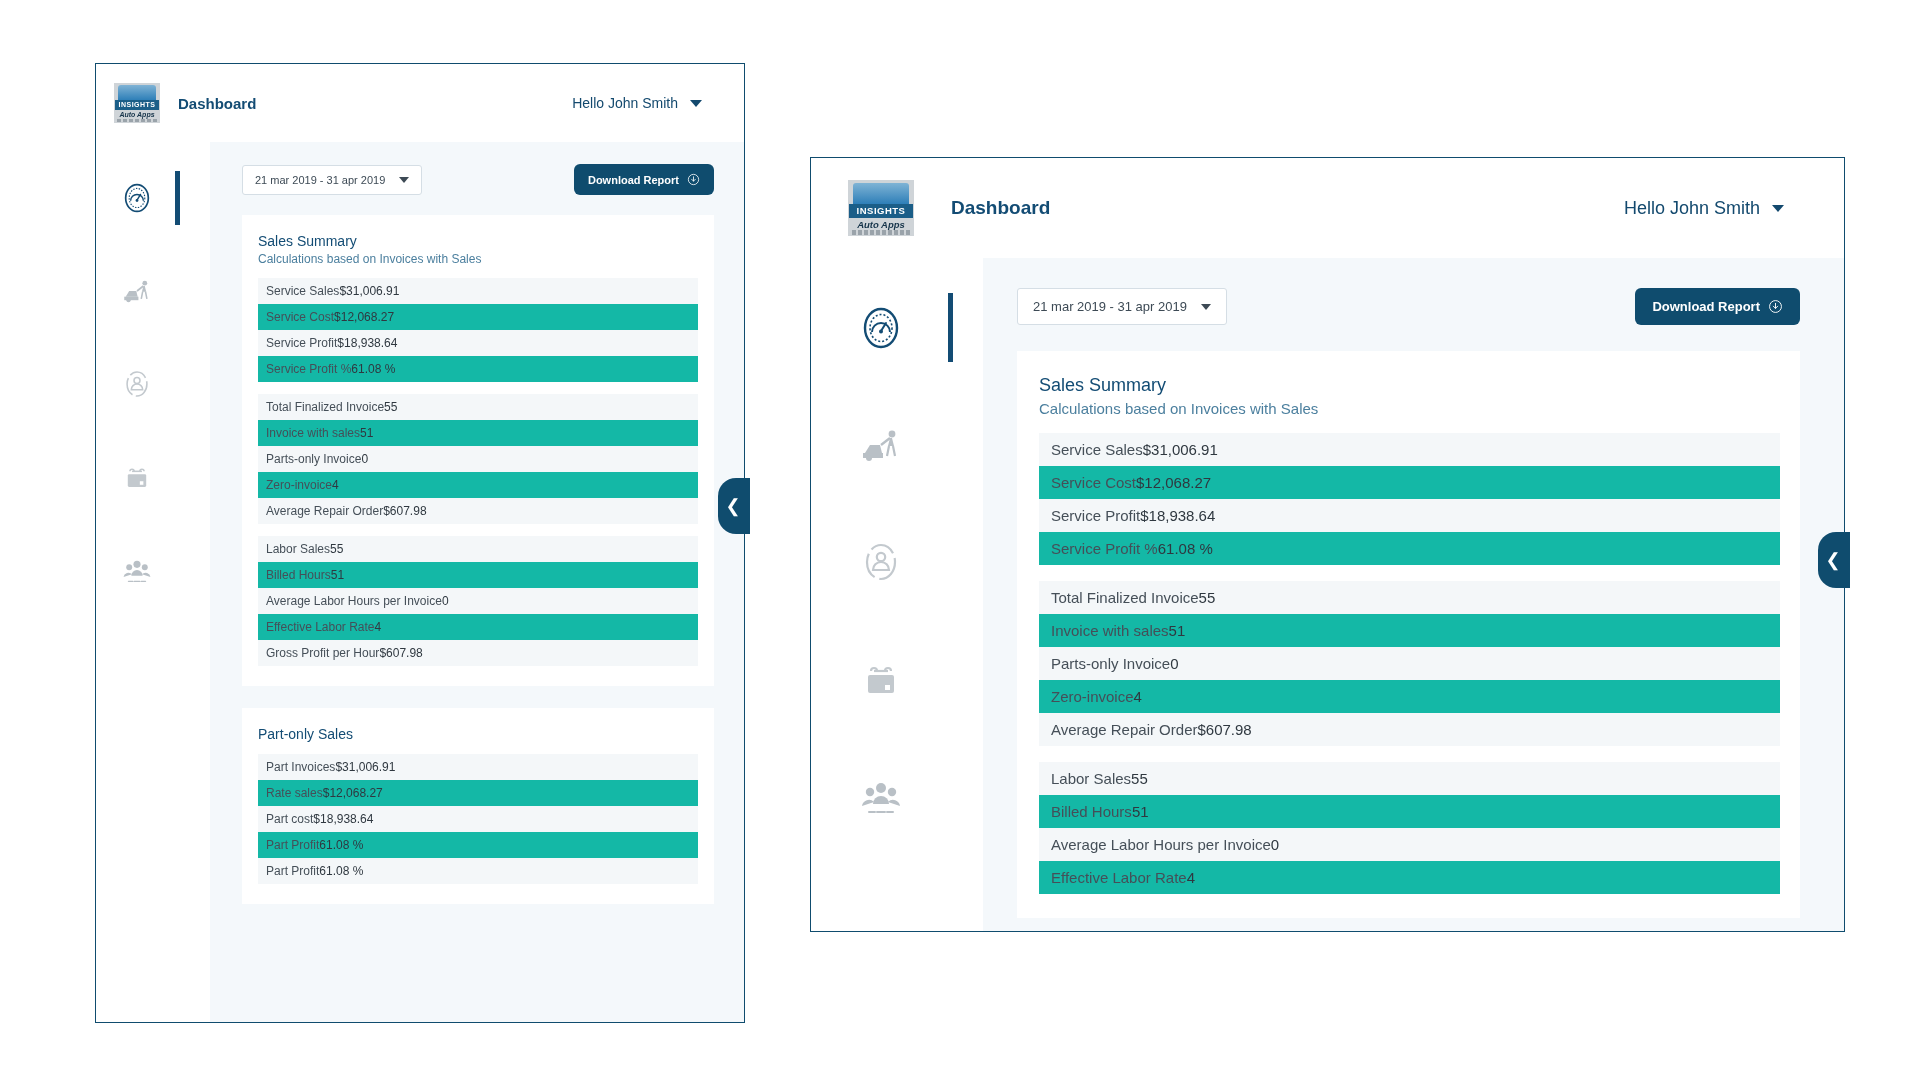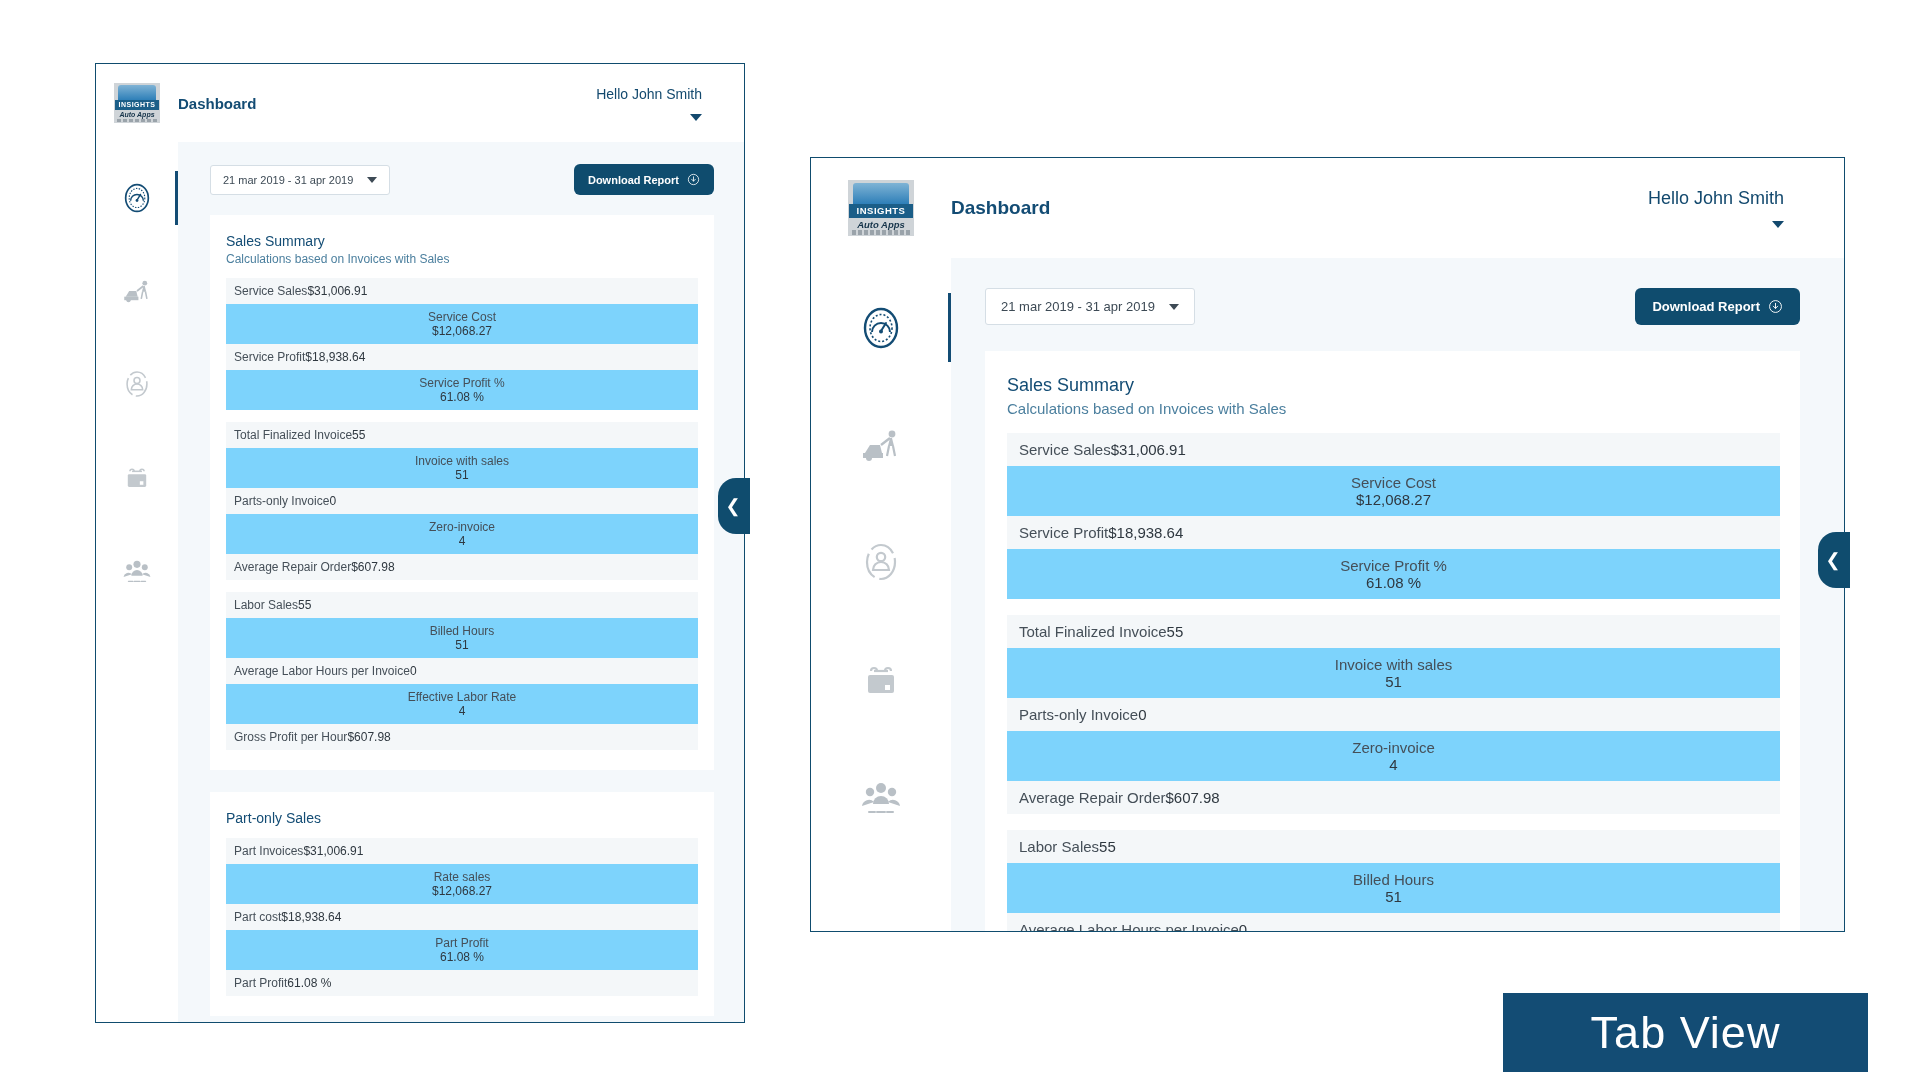--- a/index.html
+++ b/index.html
@@ -44,28 +44,28 @@
      justify-content:center; }
   .win-left  .logo .l-bot { font-size: 7px; }
   .win-right .logo .l-bot { font-size: 9.5px; }
   .logo .l-fine { position:absolute; left:6%; right:6%; bottom:2%; height:8%;
      background: repeating-linear-gradient(90deg,#9aa3aa 0 4px, transparent 4px 6px); }
 
   .page-title { color:#134c74; font-weight:700; }
   .win-left  .page-title { font-size: 15px; }
   .win-right .page-title { font-size: 19px; }
 
-  .user-area { margin-left:auto; display:flex; align-items:flex-end; gap:12px; color:#13496e;flex-direction:column; }
+  .user-area { margin-left:auto; display:flex; align-items:center; gap:12px; color:#13496e; }
   .win-left  .user-area { font-size: 14px; padding-right: 42px; }
   .win-right .user-area { font-size: 18px; padding-right: 60px; }
   .user-area .caret { width:0;height:0;border-left:6px solid transparent;
      border-right:6px solid transparent;border-top:7px solid #13496e; }
 
   
-  .body-row { display:flex; height: calc(100% - 78px); }
+  .body-row { display:flex; height: calc(100% - 78px); gap: 32px; }
   .win-right .body-row { height: calc(100% - 100px); }
 
   .rail { background:#fff; flex:0 0 auto; position:relative; }
   .win-left  .rail { width: 82px; }
   .win-right .rail { width: 140px; }
 
   .rail-item { display:flex; align-items:center; justify-content:center; position:relative; }
   .win-left  .rail-item { height: 75px; margin-top: 18px; }
   .win-right .rail-item { height: 95px; margin-top: 22px; }
   .rail-item.active::before {
@@ -109,21 +109,21 @@
   .card-sub { color:#4b7f9e; }
   .win-left  .card-sub { font-size:12px; margin-top:3px; }
   .win-right .card-sub { font-size:15px; margin-top:4px; }
 
   .rows { margin-top: 12px; }
   .win-right .rows { margin-top: 16px; }
   .row { display:flex; align-items:center; justify-content:flex-start; }
   .win-left  .row { padding: 6px 8px; font-size:12px; }
   .win-right .row { padding: 8px 12px; font-size:15px; }
   .row.odd  { background:#f4f7f9; }
-  .row.even { background:#7dd3fc;flex-direction:column; }
+  .row.even { background:#14b8a6; }
   .row .label { color:#454f58; }
   .row .value { color:#2f3840; }
   .row-gap { height: 12px; background:#fff; }
   .win-right .row-gap { height: 16px; }
 
   
   .handle {
     position:absolute; background:#0f4c6e; color:#fff;
     display:flex; align-items:center; justify-content:center;
     border-radius: 18px 0 0 18px;
@@ -482,17 +482,14 @@
         </div>
 
       </div>
     </div>
   </div>
 
   <div class="handle handle-right">
     <span class="chev">❮</span>
   </div>
 
-  <div class="caption">
-    <span>Tab View</span>
-  </div>
 
 </div>
 
 </body></html>

